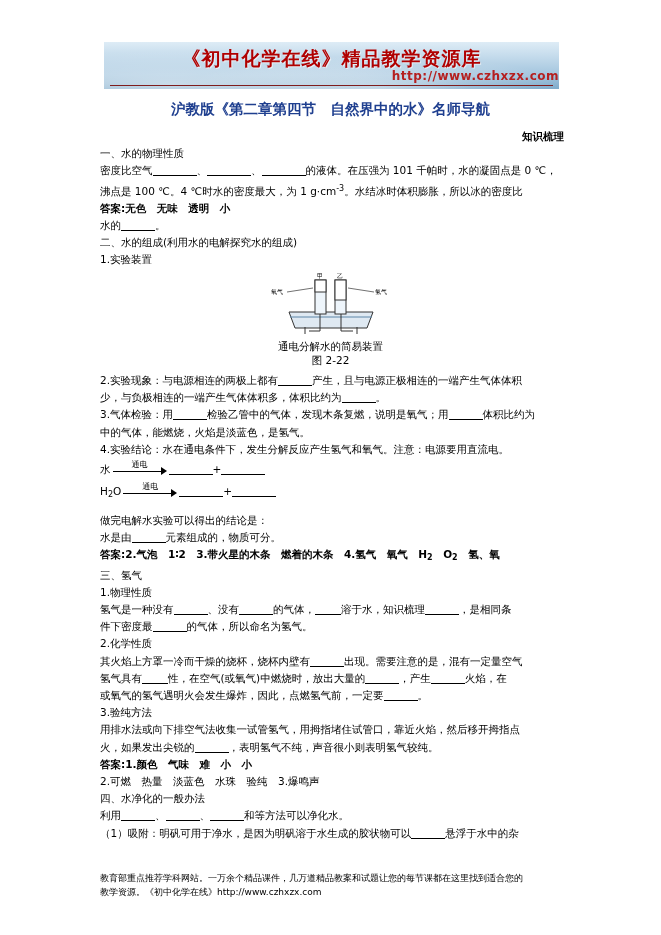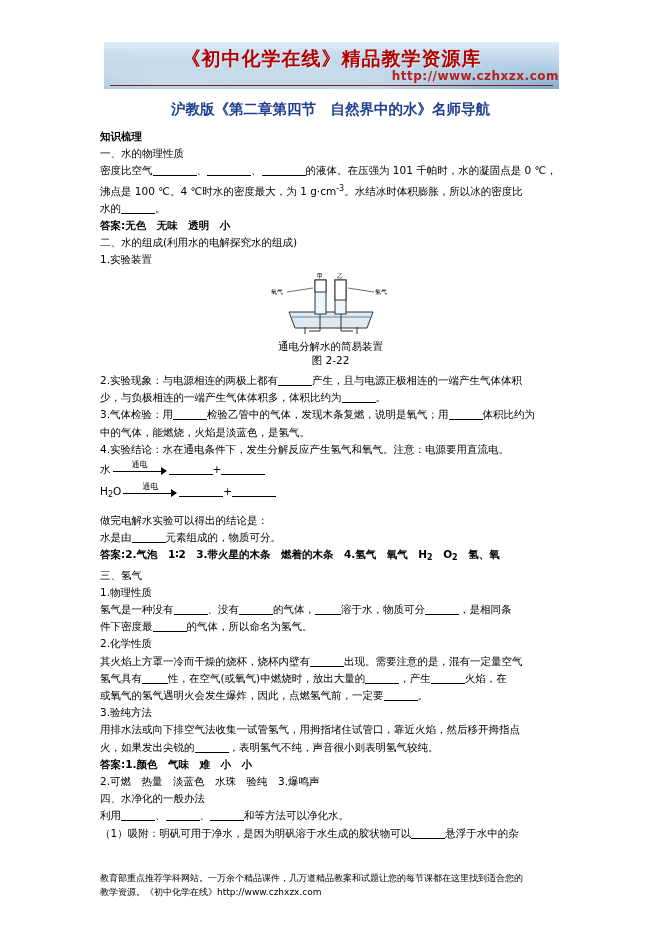--- a/index.html
+++ b/index.html
@@ -94,20 +94,21 @@
     line-height: 17.2px;
     color: #000;
   }
   .content p {
     margin: 0;
     padding: 0;
     text-indent: 0;
   }
   .bold {
     font-weight: bold;
+    text-align: right;
   }
   .blank {
     display: inline-block;
     border-bottom: 1px solid #000;
     height: 11px;
     vertical-align: -2px;
   }
   .b-sm { width: 26px; }
   .b-md { width: 34px; }
   .b-lg { width: 44px; }
@@ -207,23 +208,23 @@
   <div class="content">
 
     <p class="bold">知识梳理</p>
 
     <p>一、水的物理性质</p>
 
     <p><span>密度比空气</span><span class="blank b-lg"></span><span>、</span><span class="blank b-lg"></span><span>、</span><span class="blank b-lg"></span><span>的液体。在压强为 101 千帕时，水的凝固点是 0 ℃，</span></p>
 
     <p><span>沸点是 100 ℃。4 ℃时水的密度最大，为 1 g·cm</span><span class="sup">-3</span><span>。水结冰时体积膨胀，所以冰的密度比</span></p>
 
+    <p><span class="bold">答案:无色　无味　透明　小</span></p>
+
     <p><span>水的</span><span class="blank b-md"></span><span>。</span></p>
-
-    <p><span class="bold">答案:无色　无味　透明　小</span></p>
 
     <p>二、水的组成(利用水的电解探究水的组成)</p>
     <p>1.实验装置</p>
   </div>
 
   <div class="figure-wrap">
     <div class="apparatus">
       <svg width="120" height="62" viewBox="0 0 120 62" xmlns="http://www.w3.org/2000/svg">
 
         <path d="M18 40 L102 40 L96 56 L24 56 Z" fill="#dfe9f2" stroke="#333" stroke-width="1"></path>
@@ -267,21 +268,21 @@
 
     <p class="rxn"><span>H</span><span class="sub">2</span><span>O</span><span class="arrow-box"><span class="lbl">通电</span><span class="shaft"></span><span class="head"></span></span><span class="blank b-lg"></span><span>+</span><span class="blank b-lg"></span></p>
 
     <p class="indent" style="margin-top:6px;">做完电解水实验可以得出的结论是：</p>
     <p class="indent"><span>水是由</span><span class="blank b-md"></span><span>元素组成的，物质可分。</span></p>
 
     <p><span class="bold">答案:2.气泡　1∶2　3.带火星的木条　燃着的木条　4.氢气　氧气　H</span><span class="bold sub">2</span><span class="bold">　O</span><span class="bold sub">2</span><span class="bold">　氢、氧</span></p>
 
     <p>三、氢气</p>
     <p>1.物理性质</p>
-    <p><span>氢气是一种没有</span><span class="blank b-md"></span><span>、没有</span><span class="blank b-md"></span><span>的气体，</span><span class="blank b-sm"></span><span>溶于水，物质可分</span><span class="blank b-md"></span><span>，是相同条</span></p>
+    <p><span>氢气是一种没有</span><span class="blank b-md"></span><span>、没有</span><span class="blank b-md"></span><span>的气体，</span><span class="blank b-sm"></span><span>溶于水，知识梳理</span><span class="blank b-md"></span><span>，是相同条</span></p>
     <p><span>件下密度最</span><span class="blank b-md"></span><span>的气体，所以命名为氢气。</span></p>
     <p>2.化学性质</p>
     <p><span>其火焰上方罩一冷而干燥的烧杯，烧杯内壁有</span><span class="blank b-md"></span><span>出现。需要注意的是，混有一定量空气</span></p>
     <p><span>氢气具有</span><span class="blank b-sm"></span><span>性，在空气(或氧气)中燃烧时，放出大量的</span><span class="blank b-md"></span><span>，产生</span><span class="blank b-md"></span><span>火焰，在</span></p>
     <p><span>或氧气的氢气遇明火会发生爆炸，因此，点燃氢气前，一定要</span><span class="blank b-md"></span><span>。</span></p>
     <p>3.验纯方法</p>
     <p>用排水法或向下排空气法收集一试管氢气，用拇指堵住试管口，靠近火焰，然后移开拇指点</p>
     <p><span>火，如果发出尖锐的</span><span class="blank b-md"></span><span>，表明氢气不纯，声音很小则表明氢气较纯。</span></p>
 
     <p><span class="bold">答案:1.颜色　气味　难　小　小</span></p>

